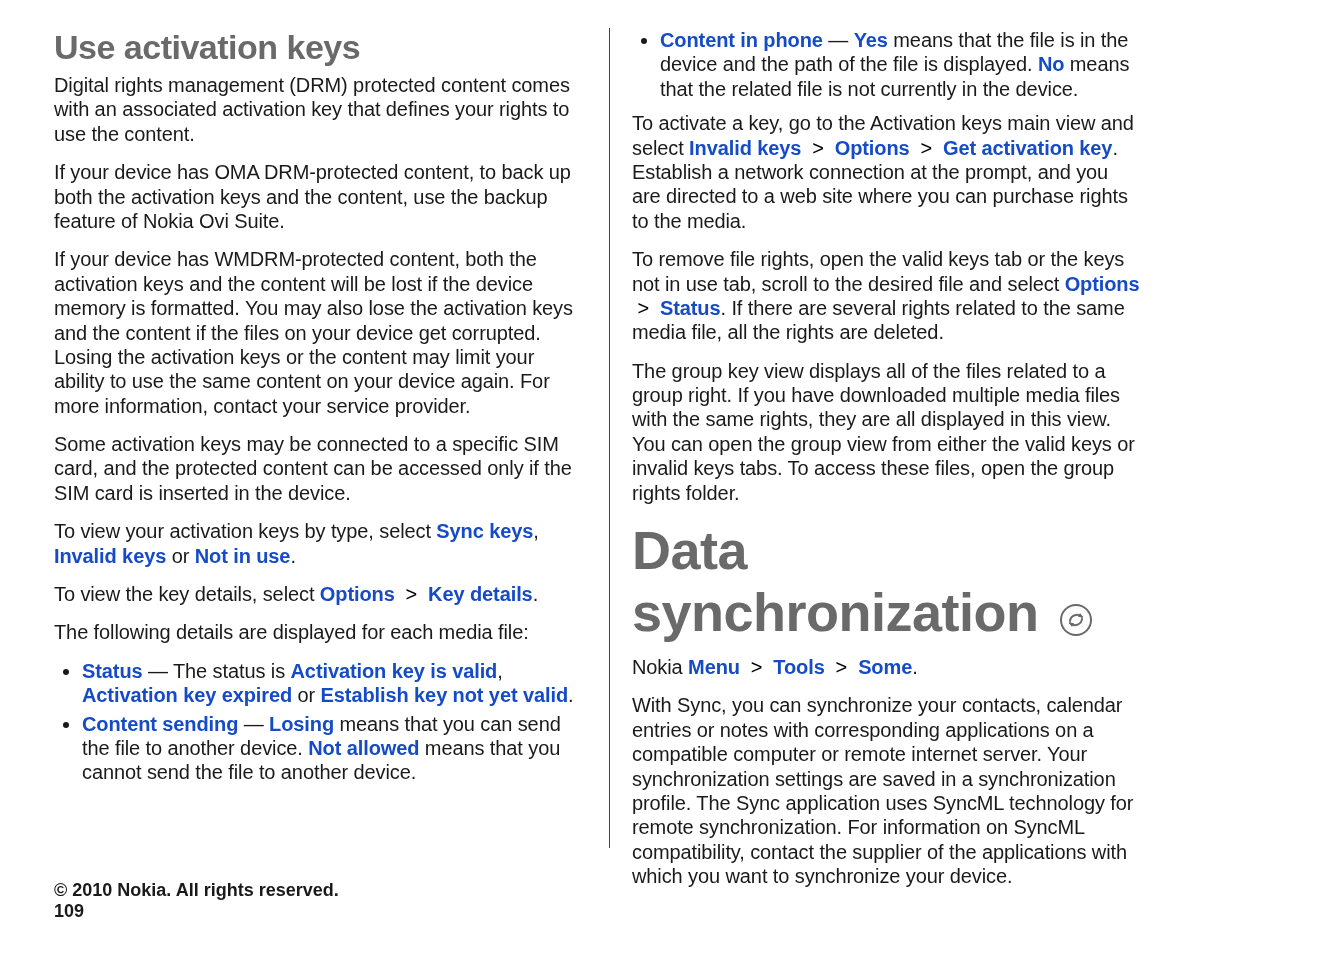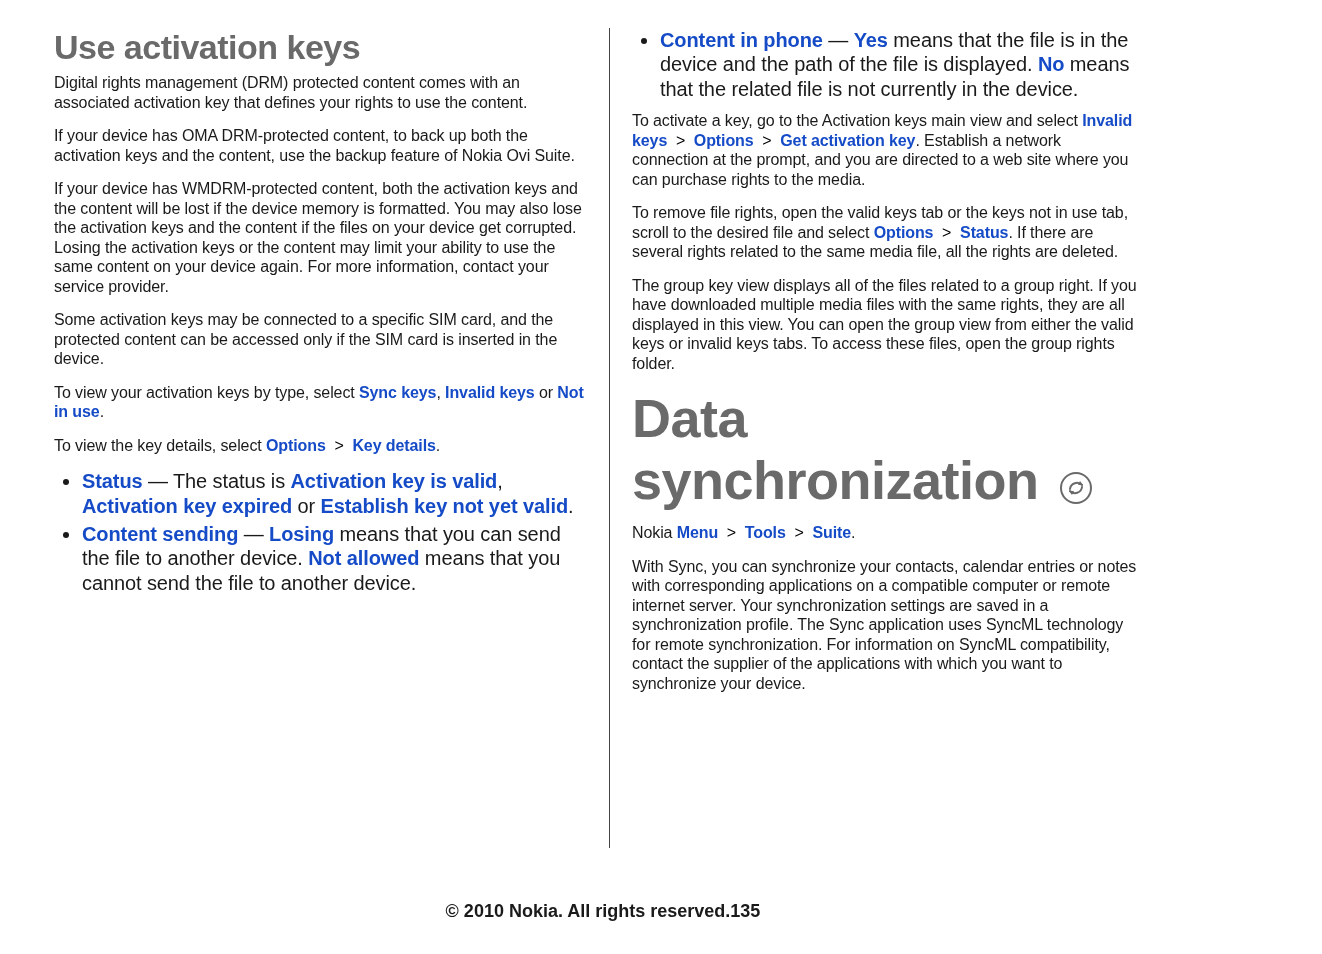--- a/index.html
+++ b/index.html
@@ -41,21 +41,21 @@
   }
   h1.big {
     font-size: 54px;
   }
   .section-icon {
     display: inline-block;
     vertical-align: -6px;
     margin-left: 6px;
   }
   p {
-    font-size: 16px;
+    font-size: 20px;
     line-height: 1.22;
     margin: 0 0 14px 0;
     font-weight: 400;
     letter-spacing: -0.1px;
   }
   ul {
     margin: 0 0 10px 0;
     padding-left: 28px;
   }
   li {
@@ -65,23 +65,24 @@
     letter-spacing: -0.1px;
   }
   .blue { color: #154bc7; font-weight: 700; }
   .gt { font-weight: 400; color: #000; }
   .footer {
     position: absolute;
     left: 54px;
     right: 54px;
     bottom: 32px;
     display: flex;
-    justify-content: center;
+    justify-content: flex-start;
     font-weight: 700;
     font-size: 18px;
+    flex-direction: column;
   }
 </style>
 </head>
 <body>
 
 <div class="page">
   <div class="columns">
 
     <div class="col">
       <h1>Use activation keys</h1>
@@ -92,20 +93,21 @@
       <p>Some activation keys may be connected to a specific SIM card, and the protected content can be accessed only if the SIM card is inserted in the device.</p>
 
       <p>
         <span>To view your activation keys by type, select </span><span class="blue">Sync keys</span><span>, </span><span class="blue">Invalid keys</span><span> or </span><span class="blue">Not in use</span><span>.</span>
       </p>
 
       <p>
         <span>To view the key details, select </span><span class="blue">Options</span><span class="gt"> &nbsp;&gt;&nbsp; </span><span class="blue">Key details</span><span>.</span>
       </p>
 
+      <p>The following details are displayed for each media file:</p>
 
       <ul>
         <li>
           <span class="blue">Status</span><span> — The status is </span><span class="blue">Activation key is valid</span><span>, </span><span class="blue">Activation key expired</span><span> or </span><span class="blue">Establish key not yet valid</span><span>.</span>
         </li>
         <li>
           <span class="blue">Content sending</span><span> — </span><span class="blue">Losing</span><span> means that you can send the file to another device. </span><span class="blue">Not allowed</span><span> means that you cannot send the file to another device.</span>
         </li>
       </ul>
     </div>
@@ -134,25 +136,25 @@
             <circle cx="17" cy="17" r="15" fill="none" stroke="#6a6a6a" stroke-width="2"></circle>
             <path d="M11 18 A7 7 0 0 1 23 14" fill="none" stroke="#6a6a6a" stroke-width="2" stroke-linecap="round"></path>
             <path d="M23 16 A7 7 0 0 1 11 20" fill="none" stroke="#6a6a6a" stroke-width="2" stroke-linecap="round"></path>
             <path d="M21 10 L24 14 L19 14 Z" fill="#6a6a6a"></path>
             <path d="M13 24 L10 20 L15 20 Z" fill="#6a6a6a"></path>
           </svg>
         </span>
       </h1>
 
       <p>
-        <span>Nokia </span><span class="blue">Menu</span><span class="gt"> &nbsp;&gt;&nbsp; </span><span class="blue">Tools</span><span class="gt"> &nbsp;&gt;&nbsp; </span><span class="blue">Suite</span><span>.</span>
+        <span>Nokia </span><span class="blue">Menu</span><span class="gt"> &nbsp;&gt;&nbsp; </span><span class="blue">Tools</span><span class="gt"> &nbsp;&gt;&nbsp; </span><span class="blue">Some</span><span>.</span>
       </p>
 
       <p>With Sync, you can synchronize your contacts, calendar entries or notes with corresponding applications on a compatible computer or remote internet server. Your synchronization settings are saved in a synchronization profile. The Sync application uses SyncML technology for remote synchronization. For information on SyncML compatibility, contact the supplier of the applications with which you want to synchronize your device.</p>
     </div>
 
   </div>
 
   <div class="footer">
     <span>© 2010 Nokia. All rights reserved.</span>
-    <span>135</span>
+    <span>109</span>
   </div>
 </div>
 
 </body></html>

